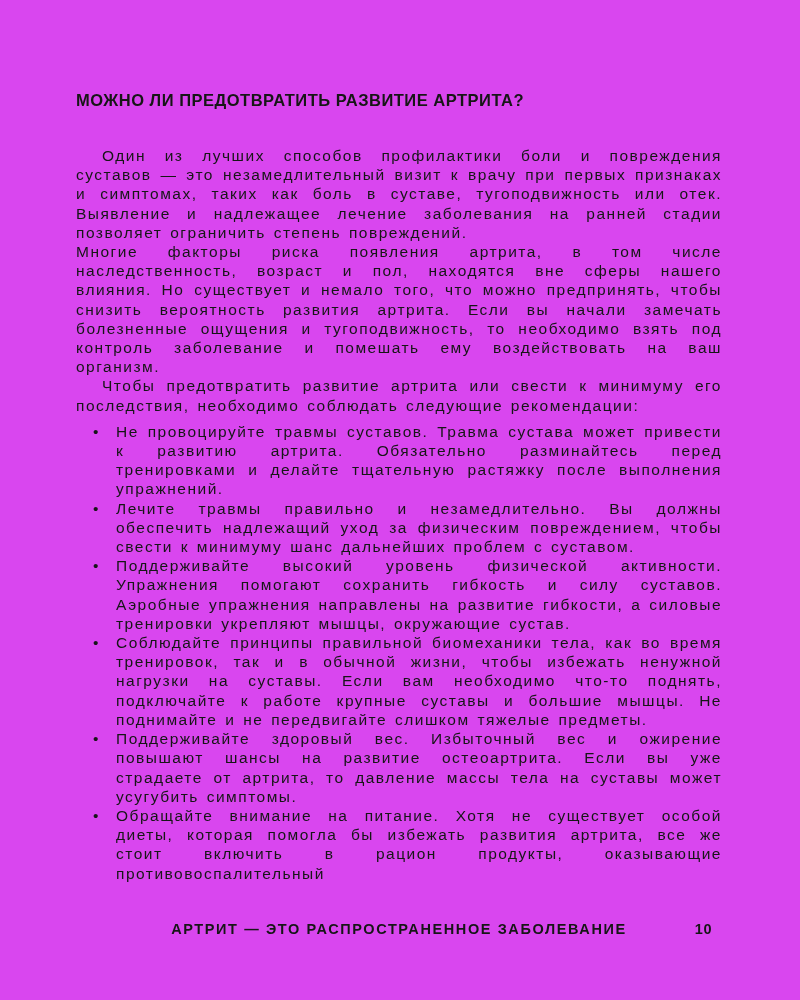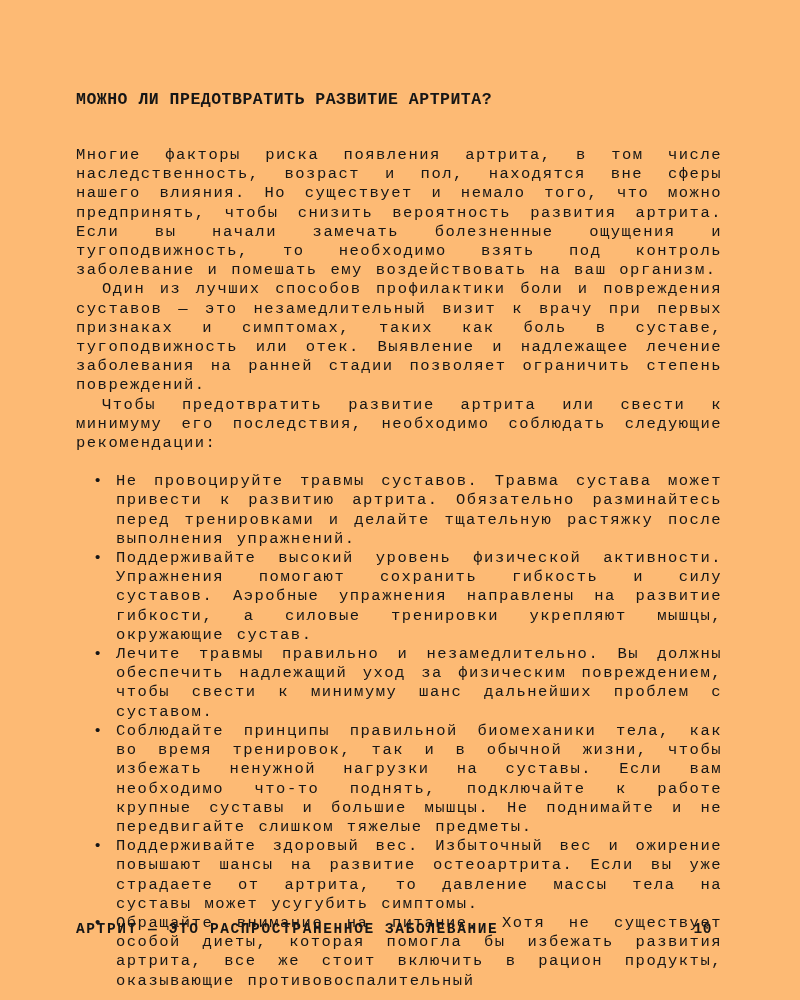--- a/index.html
+++ b/index.html
@@ -4,23 +4,23 @@
 <style>
   html, body {
     margin: 0;
     padding: 0;
     background: #ffffff;
   }
   .sheet {
     position: relative;
     width: 800px;
     height: 1000px;
-    background: #fdba74;
+    background: #d946ef;
     color: #161616;
-    font-family: Liberation Mono, monospace;
+    font-family: Liberation Sans, sans-serif;
     overflow: hidden;
   }
   .content {
     position: absolute;
     left: 76px;
     top: 90px;
     width: 646px;
   }
   .heading {
     font-size: 16.5px;
@@ -35,21 +35,21 @@
     letter-spacing: 1.5px;
     word-spacing: 2px;
     text-align: justify;
     margin: 0;
   }
   .para.indent {
     text-indent: 26px;
   }
   .bullet-list {
     list-style: none;
-    margin: 19px 0 0 0;
+    margin: 7px 0 0 0;
     padding: 0;
   }
   .bullet-item {
     position: relative;
     font-size: 15.5px;
     line-height: 19.2px;
     letter-spacing: 1.5px;
     word-spacing: 2px;
     text-align: justify;
     padding-left: 40px;
@@ -62,47 +62,47 @@
     top: 0;
   }
   .footer {
     position: absolute;
     left: 76px;
     top: 921px;
     width: 646px;
     font-size: 14.5px;
     font-weight: 700;
     letter-spacing: 1.6px;
-    text-align: left;
+    text-align: center;
   }
   .page-number {
     position: absolute;
     right: 10px;
     top: 0;
     letter-spacing: 0.5px;
   }
 </style>
 </head>
 <body>
 
 <div class="sheet">
   <div class="content">
 
     <h1 class="heading">МОЖНО ЛИ ПРЕДОТВРАТИТЬ РАЗВИТИЕ АРТРИТА?</h1>
 
+    <p class="para indent">Один из лучших способов профилактики боли и повреждения суставов — это незамедлительный визит к врачу при первых признаках и симптомах, таких как боль в суставе, тугоподвижность или отек. Выявление и надлежащее лечение заболевания на ранней стадии позволяет ограничить степень повреждений.</p>
+
     <p class="para">Многие факторы риска появления артрита, в том числе наследственность, возраст и пол, находятся вне сферы нашего влияния. Но существует и немало того, что можно предпринять, чтобы снизить вероятность развития артрита. Если вы начали замечать болезненные ощущения и тугоподвижность, то необходимо взять под контроль заболевание и помешать ему воздействовать на ваш организм.</p>
-
-    <p class="para indent">Один из лучших способов профилактики боли и повреждения суставов — это незамедлительный визит к врачу при первых признаках и симптомах, таких как боль в суставе, тугоподвижность или отек. Выявление и надлежащее лечение заболевания на ранней стадии позволяет ограничить степень повреждений.</p>
 
     <p class="para indent">Чтобы предотвратить развитие артрита или свести к минимуму его последствия, необходимо соблюдать следующие рекомендации:</p>
 
     <ul class="bullet-list">
       <li class="bullet-item">Не провоцируйте травмы суставов. Травма сустава может привести к развитию артрита. Обязательно разминайтесь перед тренировками и делайте тщательную растяжку после выполнения упражнений.</li>
+      <li class="bullet-item">Лечите травмы правильно и незамедлительно. Вы должны обеспечить надлежащий уход за физическим повреждением, чтобы свести к минимуму шанс дальнейших проблем с суставом.</li>
       <li class="bullet-item">Поддерживайте высокий уровень физической активности. Упражнения помогают сохранить гибкость и силу суставов. Аэробные упражнения направлены на развитие гибкости, а силовые тренировки укрепляют мышцы, окружающие сустав.</li>
-      <li class="bullet-item">Лечите травмы правильно и незамедлительно. Вы должны обеспечить надлежащий уход за физическим повреждением, чтобы свести к минимуму шанс дальнейших проблем с суставом.</li>
       <li class="bullet-item">Соблюдайте принципы правильной биомеханики тела, как во время тренировок, так и в обычной жизни, чтобы избежать ненужной нагрузки на суставы. Если вам необходимо что-то поднять, подключайте к работе крупные суставы и большие мышцы. Не поднимайте и не передвигайте слишком тяжелые предметы.</li>
       <li class="bullet-item">Поддерживайте здоровый вес. Избыточный вес и ожирение повышают шансы на развитие остеоартрита. Если вы уже страдаете от артрита, то давление массы тела на суставы может усугубить симптомы.</li>
       <li class="bullet-item">Обращайте внимание на питание. Хотя не существует особой диеты, которая помогла бы избежать развития артрита, все же стоит включить в рацион продукты, оказывающие противовоспалительный</li>
     </ul>
 
   </div>
 
   <div class="footer">
     <span>АРТРИТ — ЭТО РАСПРОСТРАНЕННОЕ ЗАБОЛЕВАНИЕ</span>
     <span class="page-number">10</span>

